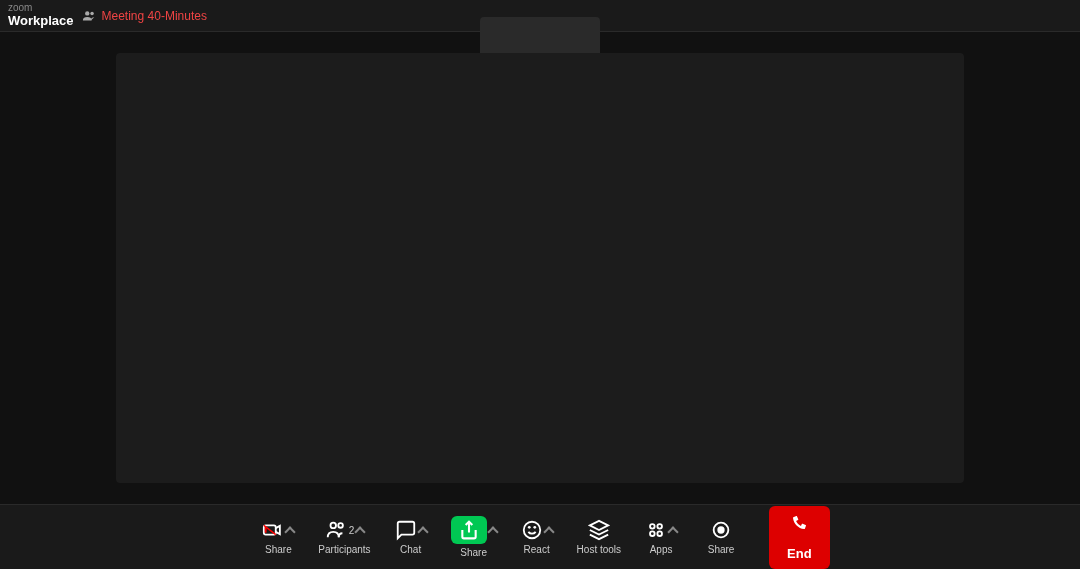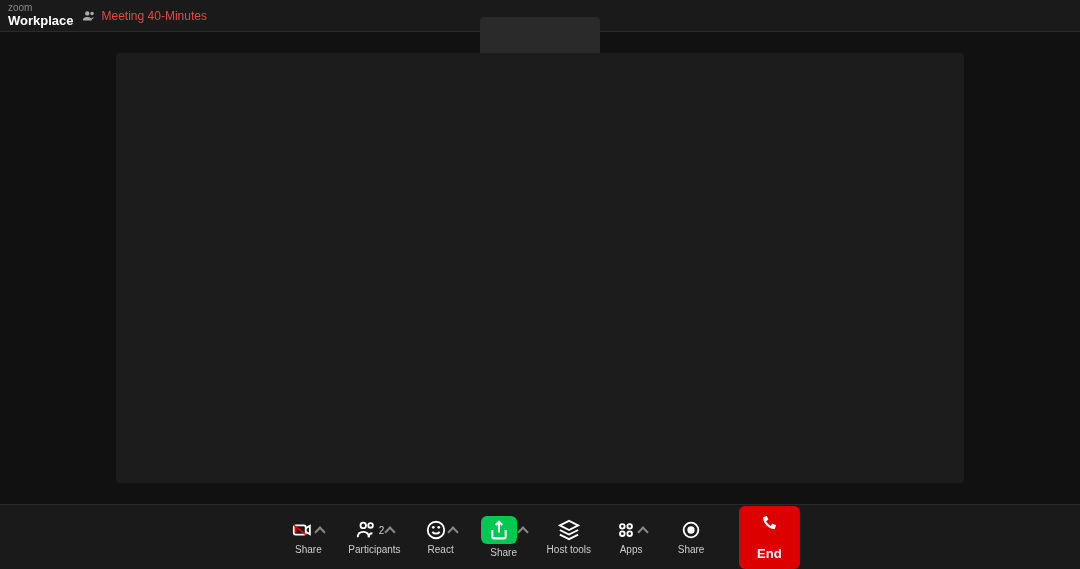--- a/index.html
+++ b/index.html
@@ -267,51 +267,60 @@
         <path d="M3 20c0-4 2.5-6 6-6s6 2 6 6"></path>
         <circle cx="17" cy="7" r="2.5"></circle>
         <path d="M15 20c0-3 1.5-4.5 4-4.5"></path>
       </svg>
       <span class="count-badge">2</span>
       <div class="chevron-up"></div>
     </div>
     <span class="toolbar-item-label">Participants</span>
   </div>
 
-
-  <div class="toolbar-item">
-    <div class="toolbar-icon-row">
-      <svg class="icon-svg" viewBox="0 0 24 24" fill="none" stroke="#fff" stroke-width="2">
-        <circle cx="12" cy="12" r="9"></circle>
-        <path d="M8 14s1.5 2 4 2 4-2 4-2"></path>
-        <line x1="9" y1="9" x2="9.01" y2="9" stroke-width="3" stroke-linecap="round"></line>
-        <line x1="15" y1="9" x2="15.01" y2="9" stroke-width="3" stroke-linecap="round"></line>
-      </svg>
-      <div class="chevron-up"></div>
-    </div>
-    <span class="toolbar-item-label">React</span>
+  <div class="toolbar-item">
+    <div class="toolbar-icon-row">
+      <svg class="icon-svg" viewBox="0 0 24 24" fill="none" stroke="#fff" stroke-width="2">
+        <path d="M21 15a2 2 0 01-2 2H7l-4 4V5a2 2 0 012-2h14a2 2 0 012 2z"></path>
+      </svg>
+      <div class="chevron-up"></div>
+    </div>
+    <span class="toolbar-item-label">Chat</span>
   </div>
 
   <div class="toolbar-item">
     <div class="toolbar-icon-row">
       <div class="share-icon-wrap">
         <svg width="20" height="20" viewBox="0 0 24 24" fill="none" stroke="#fff" stroke-width="2.5">
           <path d="M4 12v8a2 2 0 002 2h12a2 2 0 002-2v-8"></path>
           <polyline points="16 6 12 2 8 6"></polyline>
           <line x1="12" y1="2" x2="12" y2="15"></line>
         </svg>
       </div>
       <div class="chevron-up"></div>
     </div>
     <span class="toolbar-item-label">Share</span>
   </div>
 
   <div class="toolbar-item">
     <div class="toolbar-icon-row">
       <svg class="icon-svg" viewBox="0 0 24 24" fill="none" stroke="#fff" stroke-width="2">
+        <circle cx="12" cy="12" r="9"></circle>
+        <path d="M8 14s1.5 2 4 2 4-2 4-2"></path>
+        <line x1="9" y1="9" x2="9.01" y2="9" stroke-width="3" stroke-linecap="round"></line>
+        <line x1="15" y1="9" x2="15.01" y2="9" stroke-width="3" stroke-linecap="round"></line>
+      </svg>
+      <div class="chevron-up"></div>
+    </div>
+    <span class="toolbar-item-label">React</span>
+  </div>
+
+  <div class="toolbar-item">
+    <div class="toolbar-icon-row">
+      <svg class="icon-svg" viewBox="0 0 24 24" fill="none" stroke="#fff" stroke-width="2">
         <path d="M12 2L2 7l10 5 10-5-10-5z"></path>
         <path d="M2 17l10 5 10-5"></path>
         <path d="M2 12l10 5 10-5"></path>
       </svg>
     </div>
     <span class="toolbar-item-label">Host tools</span>
   </div>
 
   <div class="toolbar-item">
     <div class="toolbar-icon-row">

